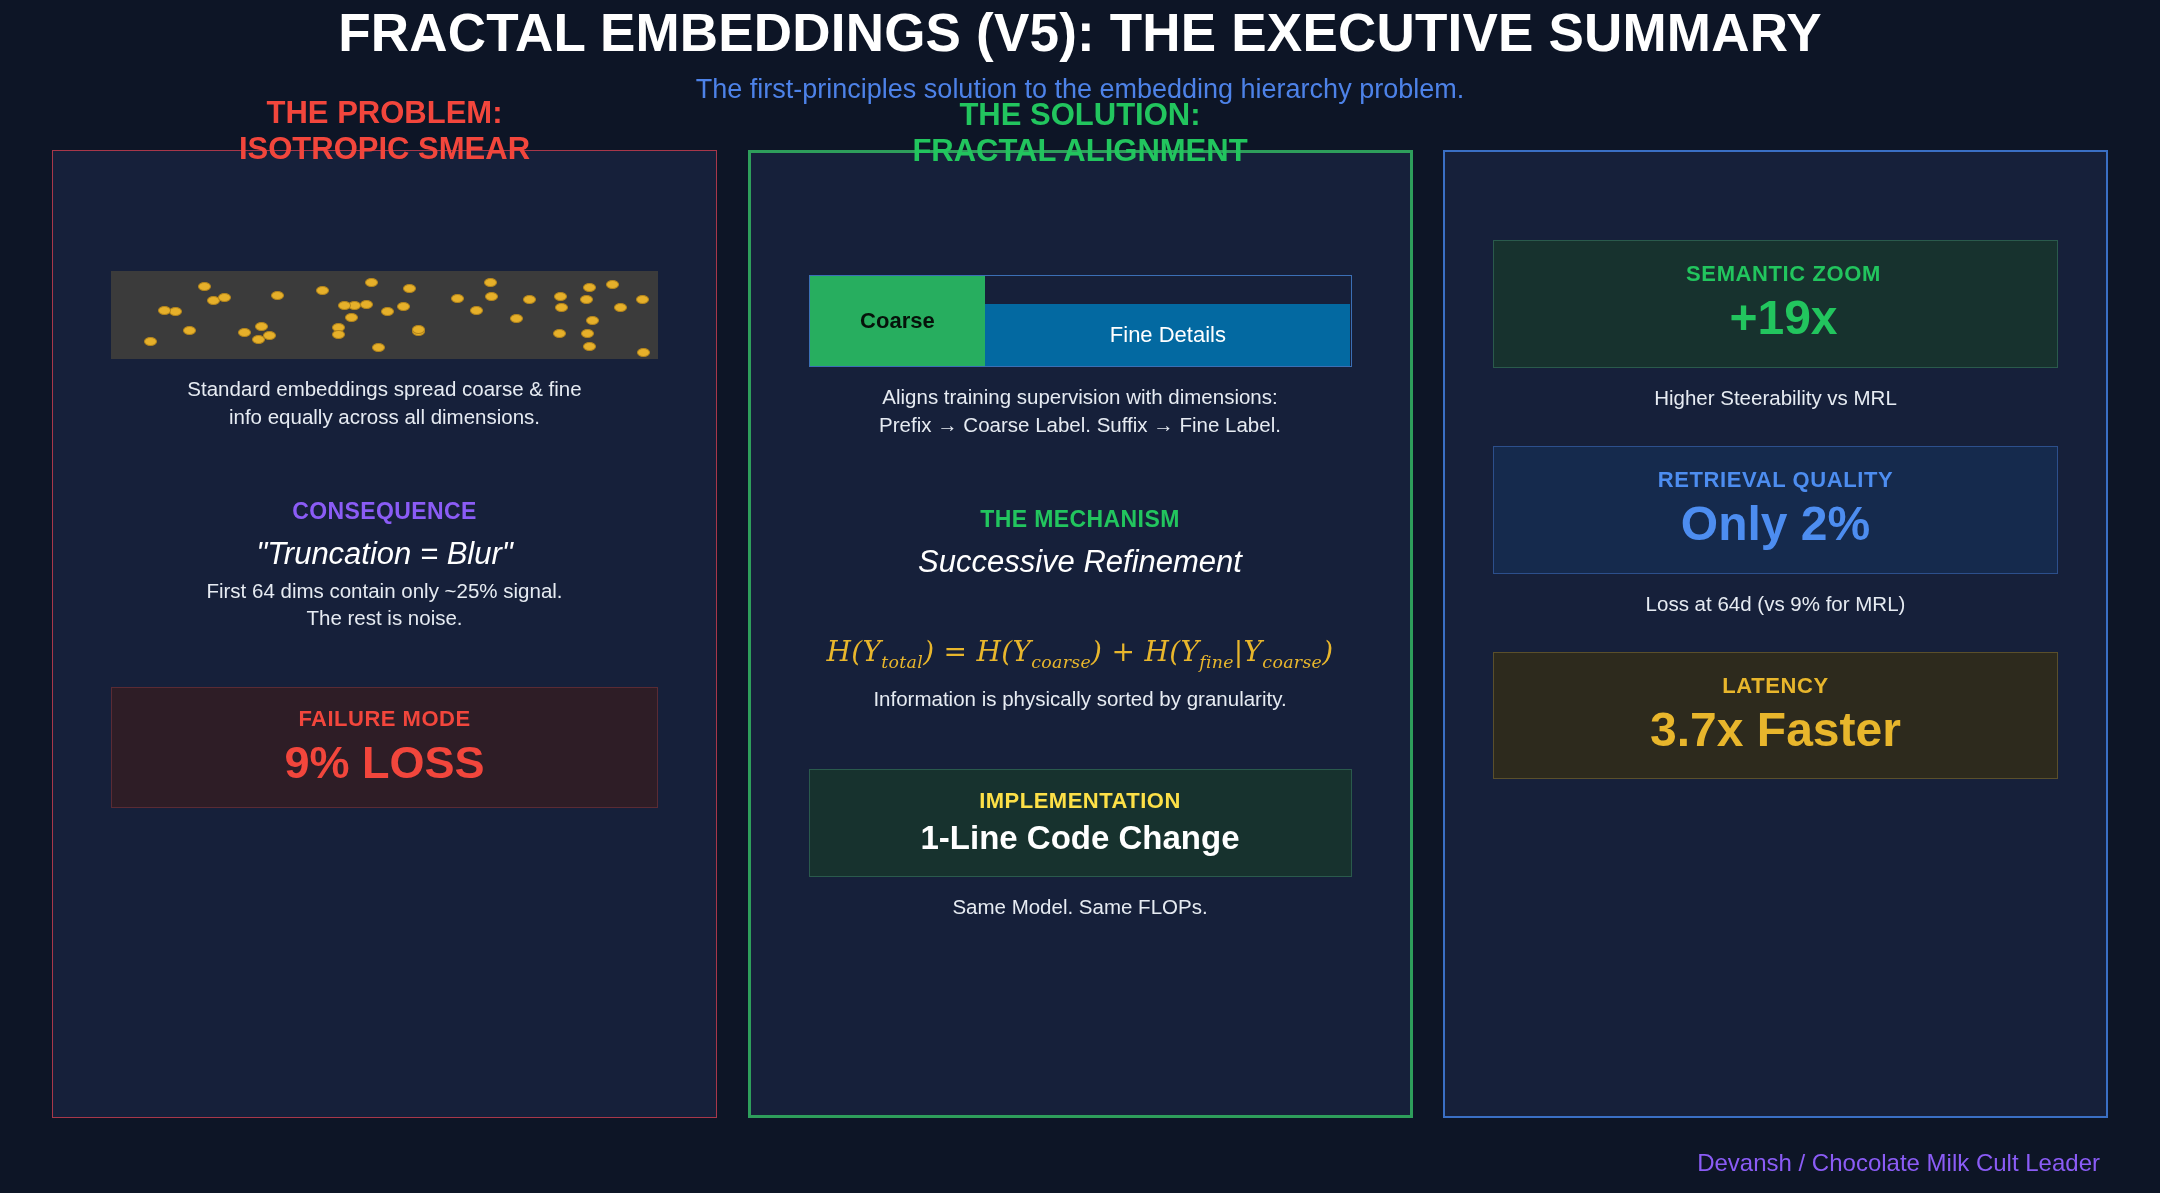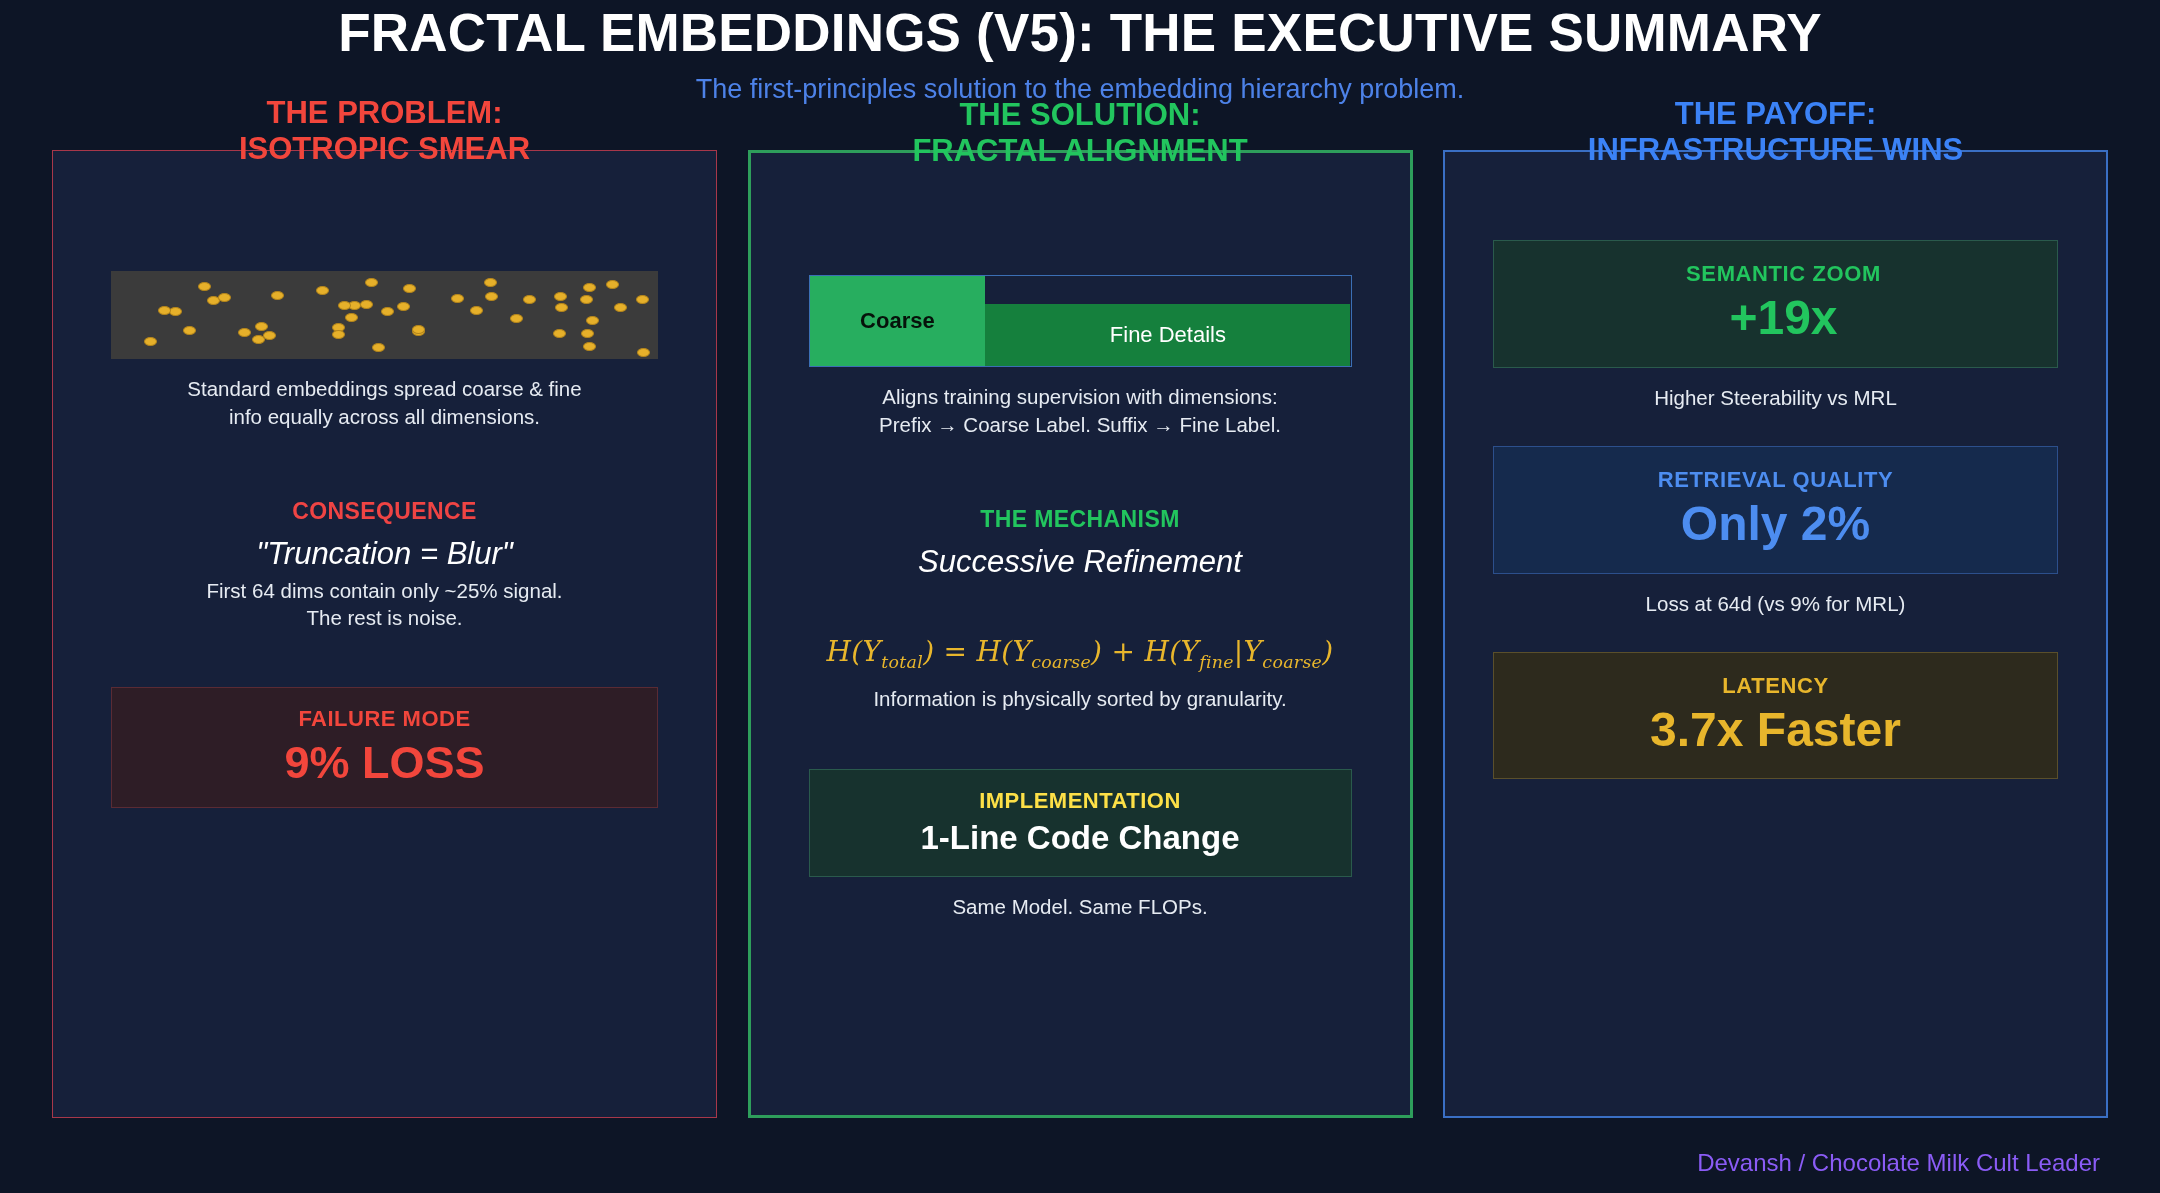--- a/index.html
+++ b/index.html
@@ -98,21 +98,21 @@
     white-space: pre-line;
   }
 
   .section-label {
     text-align: center;
     font-size: 23px;
     font-weight: bold;
     letter-spacing: 0.4px;
     margin-top: 68px;
   }
-  .section-label.red   { color: #ef4444; }
+  .section-label.red   { color: #8b5cf6; }
   .section-label.green { color: #22c55e; }
 
   .section-headline {
     text-align: center;
     font-size: 31px;
     font-style: italic;
     color: #ffffff;
     margin-top: 10px;
     line-height: 1.2;
   }
@@ -175,21 +175,21 @@
     box-sizing: border-box;
   }
   .split-seg.coarse {
     width: 32.5%;
     background: #27ae5f;
     color: #06120a;
     font-weight: bold;
   }
   .split-seg.fine {
     width: 67.5%;
-    background: #15803d;
+    background: #0369a1;
     color: #ffffff;
     margin-top: 28px;
   }
 
   .formula {
     text-align: center;
     font-family: "DejaVu Serif", serif;
     font-style: italic;
     font-size: 28px;
     color: #e8b62c;
@@ -349,22 +349,20 @@
 
       <div class="stat-box green-box">
         <div class="stat-label">IMPLEMENTATION</div>
         <div class="stat-value">1-Line Code Change</div>
       </div>
       <div class="stat-footnote">Same Model. Same FLOPs.</div>
     </div>
   </section>
 
   <section class="panel payoff">
-    <div class="panel-title">THE PAYOFF:
-INFRASTRUCTURE WINS</div>
     <div class="payoff-body">
 
       <div class="metric-group">
         <div class="metric-card green">
           <div class="metric-label">SEMANTIC ZOOM</div>
           <div class="metric-value">+19x</div>
         </div>
         <div class="metric-footnote">Higher Steerability vs MRL</div>
       </div>
 

